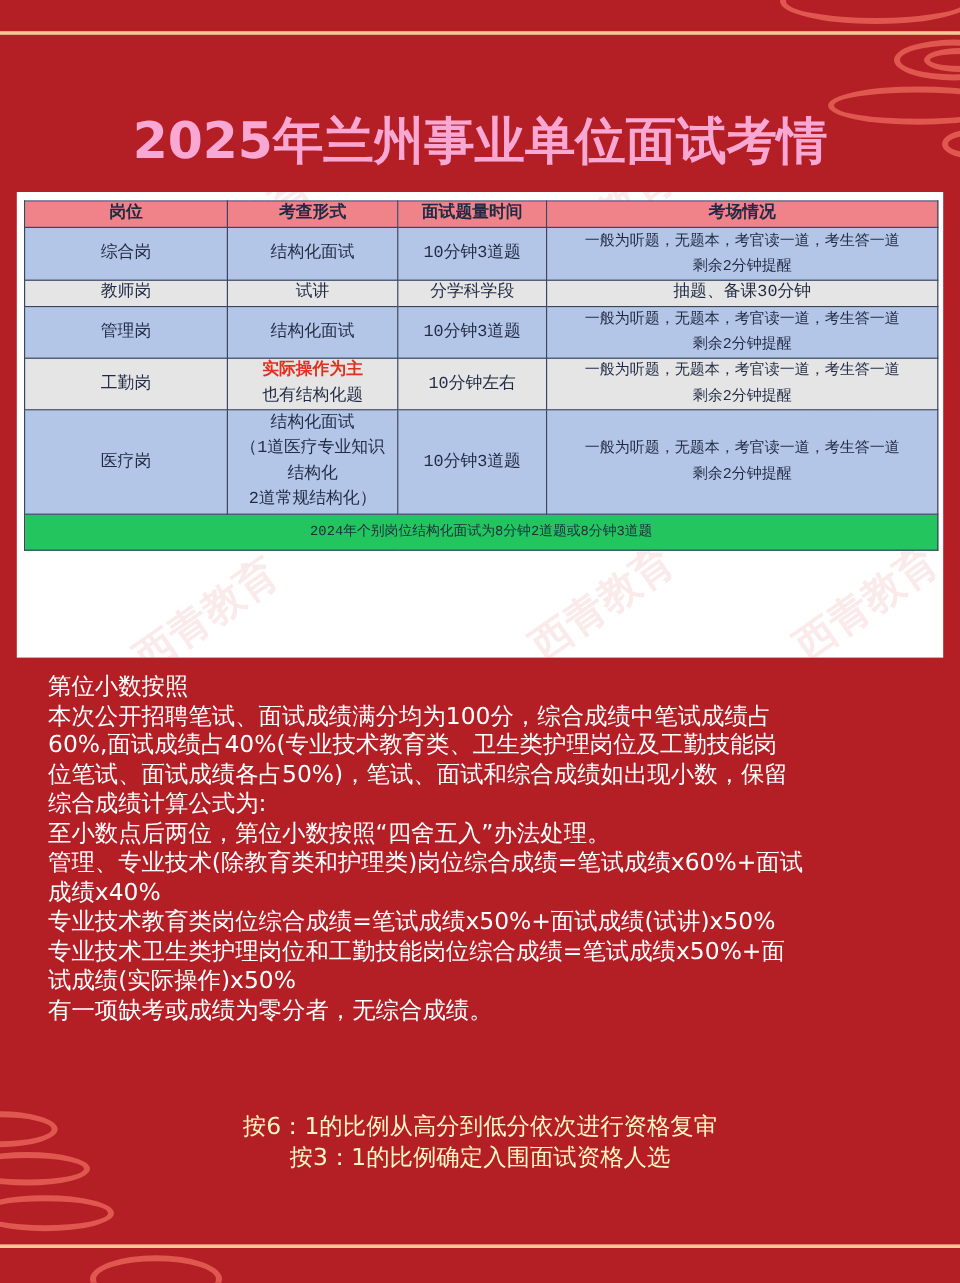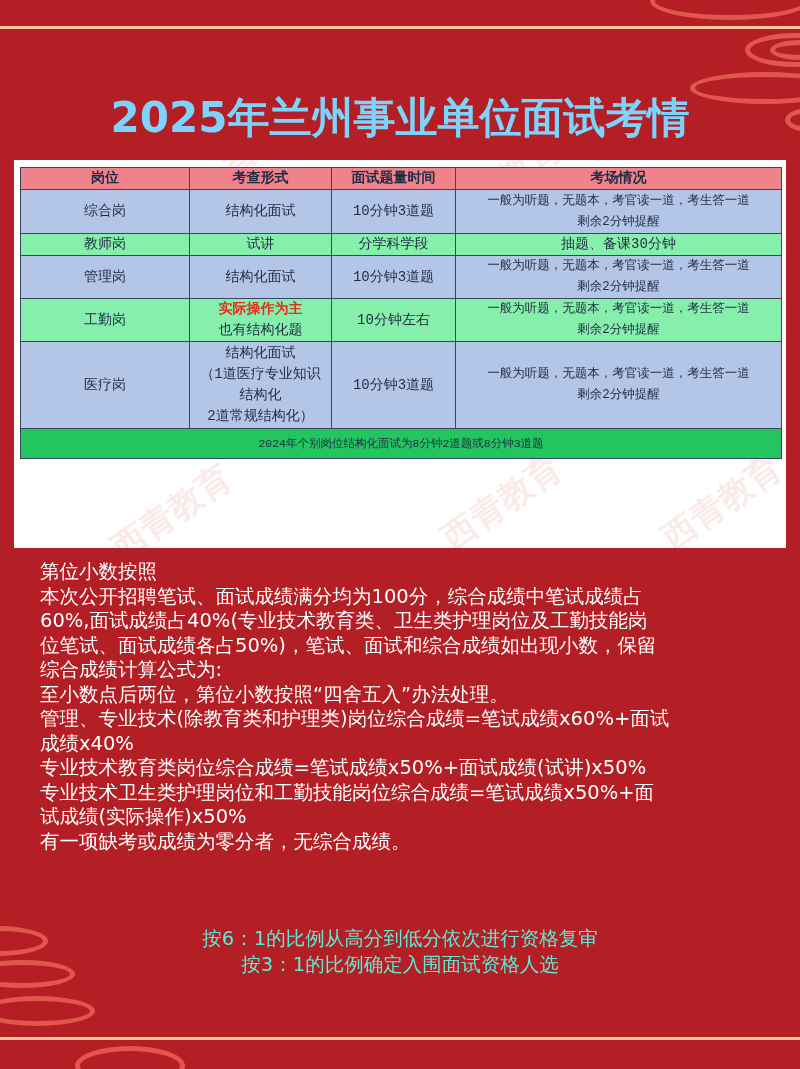--- a/index.html
+++ b/index.html
@@ -30,21 +30,21 @@
       border-radius: 50%;
       background: transparent;
     }
 
     .title {
       position: absolute;
       top: 88px;
       left: 0;
       width: 800px;
       text-align: center;
-      color: #7dd3fc;
+      color: #f9a8d4;
       font-family: "DejaVu Sans", sans-serif;
       font-weight: bold;
       font-size: 42px;
       letter-spacing: 0px;
       line-height: 60px;
     }
 
     .card {
       position: absolute;
       left: 14px;
@@ -77,21 +77,21 @@
     }
     table.grid td {
       border: 1.5px solid #3a4560;
       text-align: center;
       vertical-align: middle;
       padding: 0 4px;
       line-height: 21px;
     }
     tr.hdr td { background: #f0828a; height: 21px; font-weight: bold; }
     tr.blue td { background: #b4c6e7; }
-    tr.yellow td { background: #86efac; }
+    tr.yellow td { background: #e5e5e5; }
     tr.note td { background: #22c55e; font-size: 11.5px; height: 29px; }
     td.small { font-size: 12.5px; }
     .red-text { color: #e0301e; font-weight: bold; }
 
     .body-text {
       position: absolute;
       left: 40px;
       top: 560px;
       width: 740px;
       color: #ffffff;
@@ -100,21 +100,21 @@
       line-height: 24.5px;
     }
     .body-text p { margin: 0; }
 
     .footer-text {
       position: absolute;
       left: 0;
       top: 926px;
       width: 800px;
       text-align: center;
-      color: #5eead4;
+      color: #fef9c3;
       font-family: "DejaVu Sans", sans-serif;
       font-size: 19.5px;
       line-height: 26px;
     }
     .footer-text p { margin: 0; }
   </style>
 </head>
 <body>
 
 <div class="hline top"></div>

